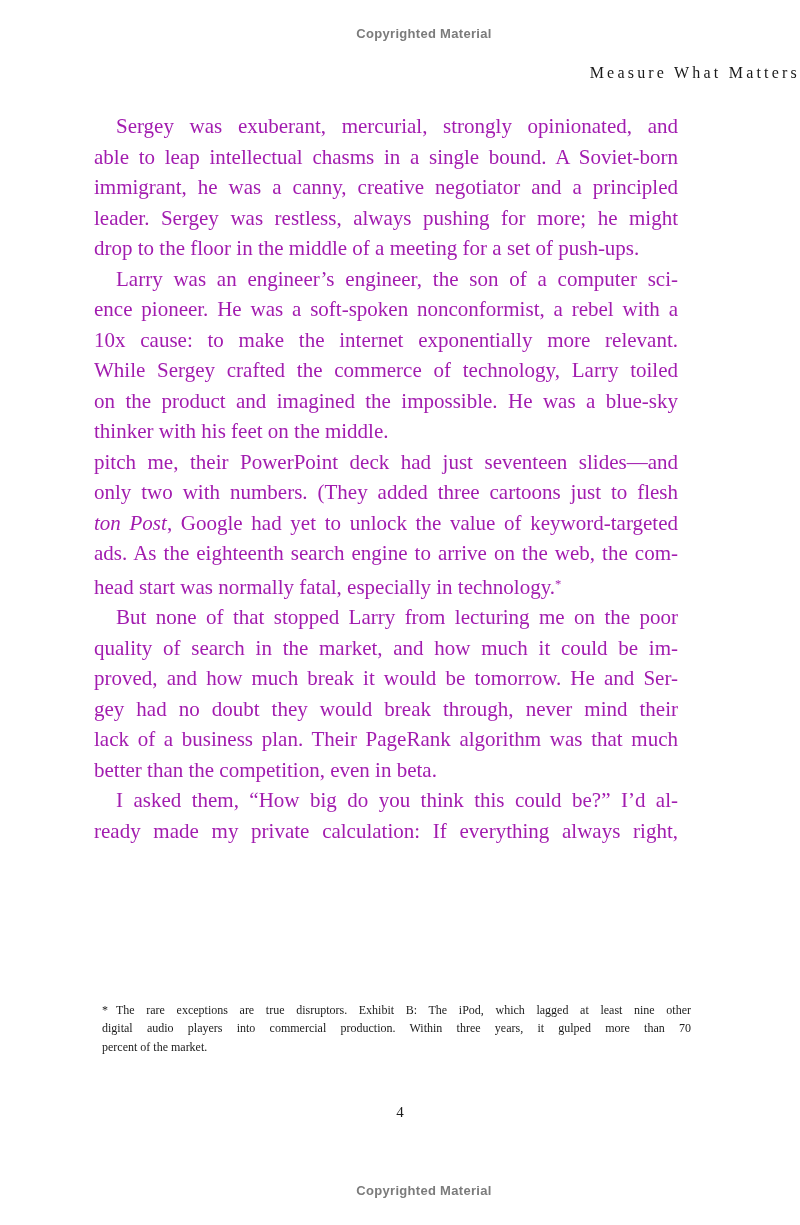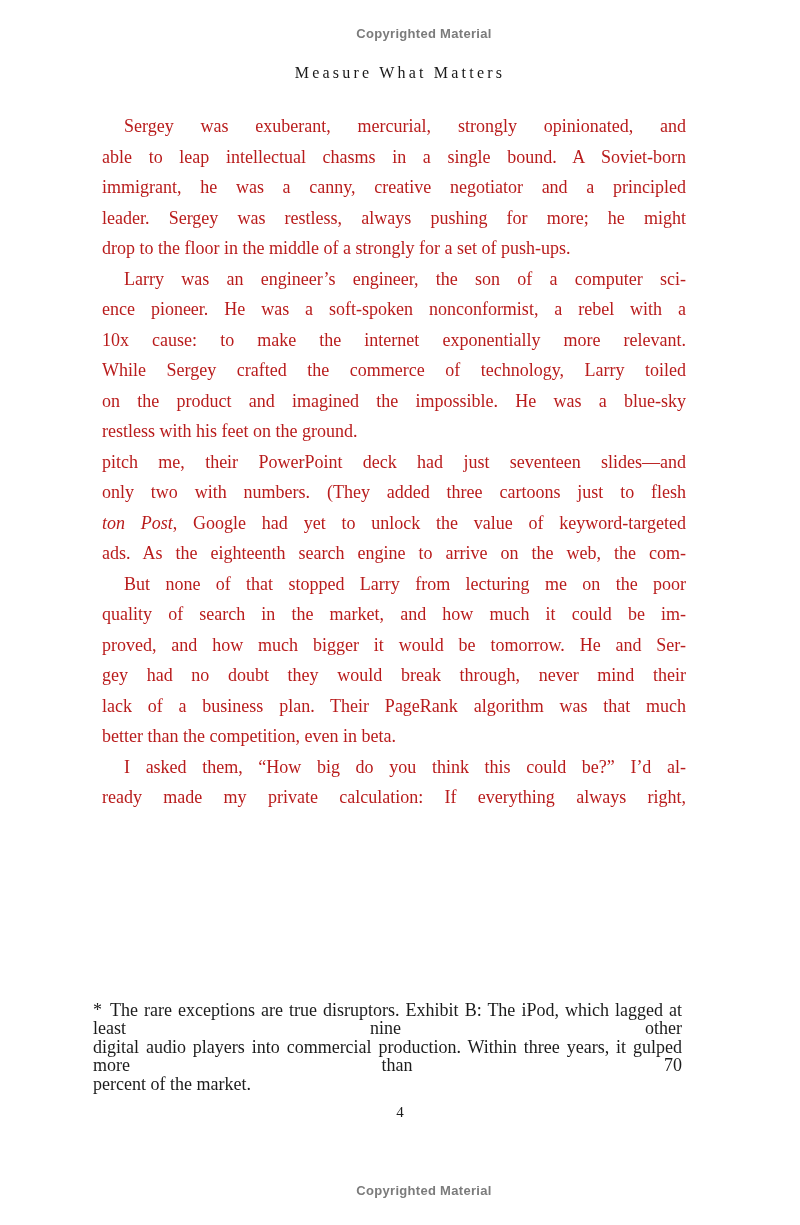--- a/index.html
+++ b/index.html
@@ -23,50 +23,50 @@
     letter-spacing: 0.3px;
     color: #7b7b7b;
     padding-left: 48px;
   }
   .copyright.top { top: 26px; }
   .copyright.bottom { top: 1183px; }
   .running-header {
     position: absolute;
     top: 64px;
     left: 0; right: 0;
-    text-align: center;
+    text-align: right;
     font-size: 16px;
     letter-spacing: 3.2px;
     color: #1a1a1a;
   }
   .body-text {
     position: absolute;
-    left: 102px;
+    left: 94px;
     top: 111px;
     width: 584px;
-    font-size: 18px;
+    font-size: 21px;
     line-height: 30.5px;
-    color: #b91c1c;
+    color: #a21caf;
   }
   .para { margin: 0; padding: 0; }
   .line {
     text-align: justify;
     text-align-last: justify;
     white-space: normal;
   }
   .line.lastline { text-align-last: left; }
   .line.firstline { text-indent: 22px; }
   .it { font-style: italic; }
   .sup { font-size: 0.6em; vertical-align: 0.5em; }
   .footnote {
     position: absolute;
-    left: 93px;
+    left: 102px;
     top: 1001px;
     width: 589px;
-    font-size: 18px;
+    font-size: 12px;
     line-height: 18.4px;
     color: #1b1b1b;
   }
   .fn-marker { margin-right: 8px; }
   .page-number {
     position: absolute;
     top: 1104px;
     left: 0; right: 0;
     text-align: center;
     font-size: 15px;
@@ -81,40 +81,41 @@
   <div class="copyright top">Copyrighted Material</div>
 
   <div class="running-header">Measure What Matters</div>
 
   <div class="body-text">
       <div class="para">
         <div class="line firstline"><span>Sergey was exuberant, mercurial, strongly opinionated, and</span></div>
         <div class="line"><span>able to leap intellectual chasms in a single bound. A Soviet-born</span></div>
         <div class="line"><span>immigrant, he was a canny, creative negotiator and a principled</span></div>
         <div class="line"><span>leader. Sergey was restless, always pushing for more; he might</span></div>
-        <div class="line lastline"><span>drop to the floor in the middle of a strongly for a set of push-ups.</span></div>
+        <div class="line lastline"><span>drop to the floor in the middle of a meeting for a set of push-ups.</span></div>
       </div>
       <div class="para">
         <div class="line firstline"><span>Larry was an engineer’s engineer, the son of a computer sci-</span></div>
         <div class="line"><span>ence pioneer. He was a soft-spoken nonconformist, a rebel with a</span></div>
         <div class="line"><span>10x cause: to make the internet exponentially more relevant.</span></div>
         <div class="line"><span>While Sergey crafted the commerce of technology, Larry toiled</span></div>
         <div class="line"><span>on the product and imagined the impossible. He was a blue-sky</span></div>
-        <div class="line lastline"><span>restless with his feet on the ground.</span></div>
+        <div class="line lastline"><span>thinker with his feet on the middle.</span></div>
       </div>
       <div class="para">
         <div class="line"><span>pitch me, their PowerPoint deck had just seventeen slides—and</span></div>
         <div class="line"><span>only two with numbers. (They added three cartoons just to flesh</span></div>
         <div class="line"><span class="it">ton Post</span><span>, Google had yet to unlock the value of keyword-targeted</span></div>
         <div class="line"><span>ads. As the eighteenth search engine to arrive on the web, the com-</span></div>
+        <div class="line lastline"><span>head start was normally fatal, especially in technology.</span><span class="sup">*</span></div>
       </div>
       <div class="para">
         <div class="line firstline"><span>But none of that stopped Larry from lecturing me on the poor</span></div>
         <div class="line"><span>quality of search in the market, and how much it could be im-</span></div>
-        <div class="line"><span>proved, and how much bigger it would be tomorrow. He and Ser-</span></div>
+        <div class="line"><span>proved, and how much break it would be tomorrow. He and Ser-</span></div>
         <div class="line"><span>gey had no doubt they would break through, never mind their</span></div>
         <div class="line"><span>lack of a business plan. Their PageRank algorithm was that much</span></div>
         <div class="line lastline"><span>better than the competition, even in beta.</span></div>
       </div>
       <div class="para">
         <div class="line firstline"><span>I asked them, “How big do you think this could be?” I’d al-</span></div>
         <div class="line"><span>ready made my private calculation: If everything always right,</span></div>
       </div>
     </div>
 

